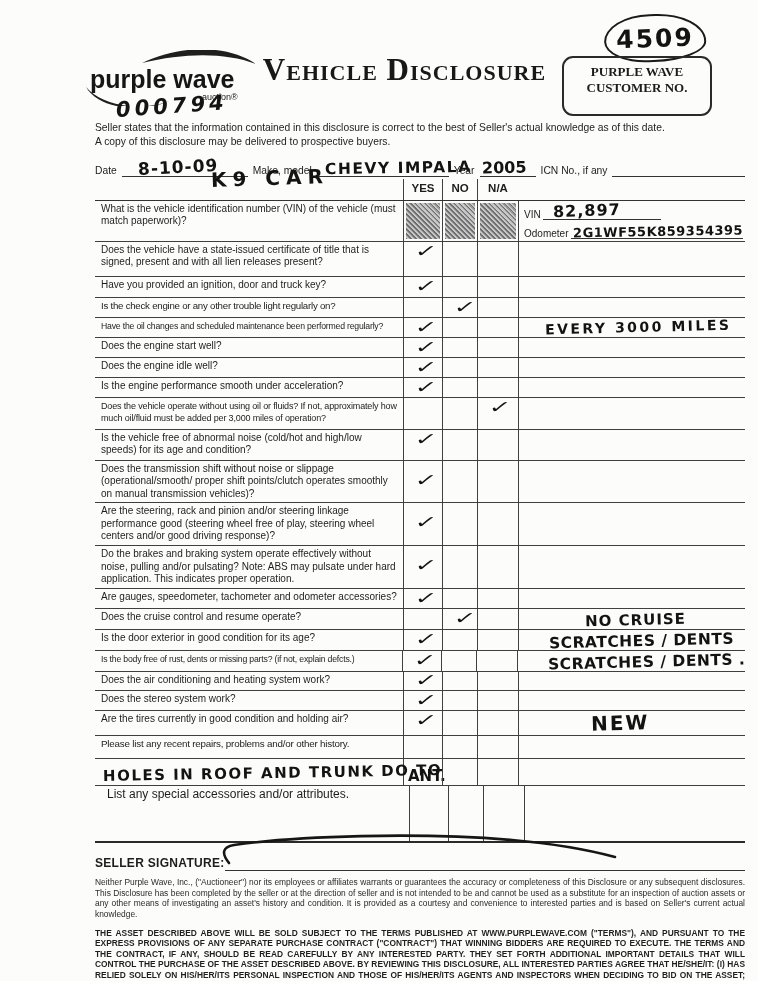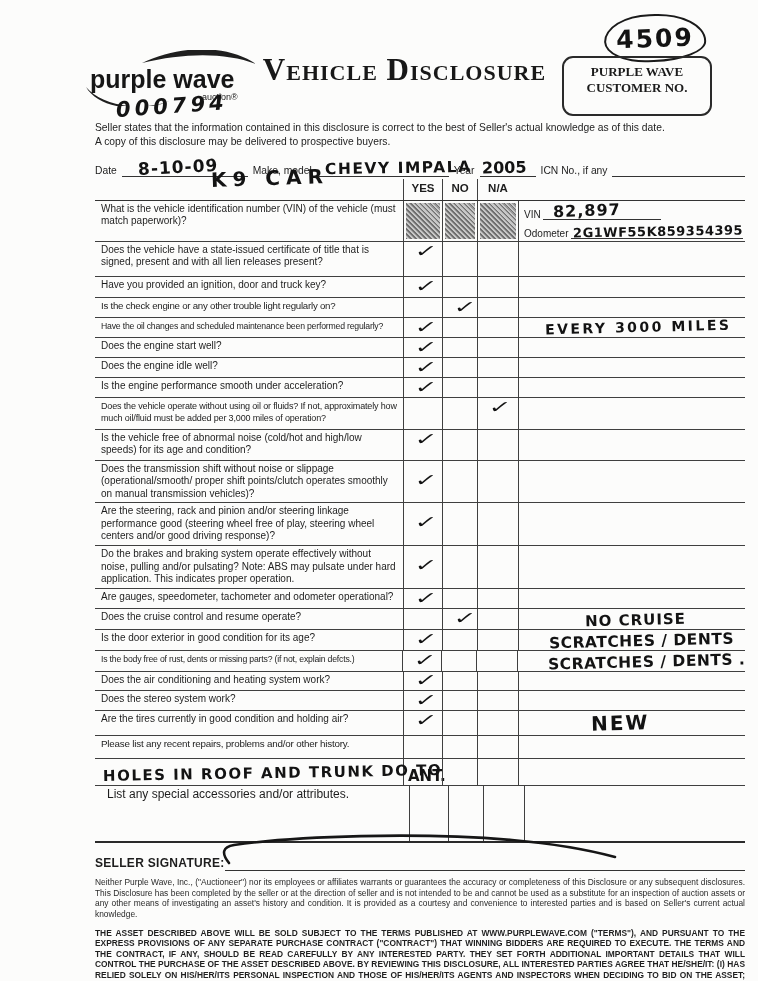--- a/index.html
+++ b/index.html
@@ -355,21 +355,21 @@
       <span class="check hw"></span>
     </div>
     <div class="cell c-na">
       <span class="check hw"></span>
     </div>
     <div class="cell c-com">
       <span class="comment-text hw"></span>
     </div>
   </div>
           <div class="trow row-i12">
-    <div class="cell q">Are gauges, speedometer, tachometer and odometer operational?</div>
+    <div class="cell q">Are gauges, speedometer, tachometer and odometer accessories?</div>
     <div class="cell c-yes">
       <span class="check hw">✓</span>
     </div>
     <div class="cell c-no">
       <span class="check hw"></span>
     </div>
     <div class="cell c-na">
       <span class="check hw"></span>
     </div>
     <div class="cell c-com">

